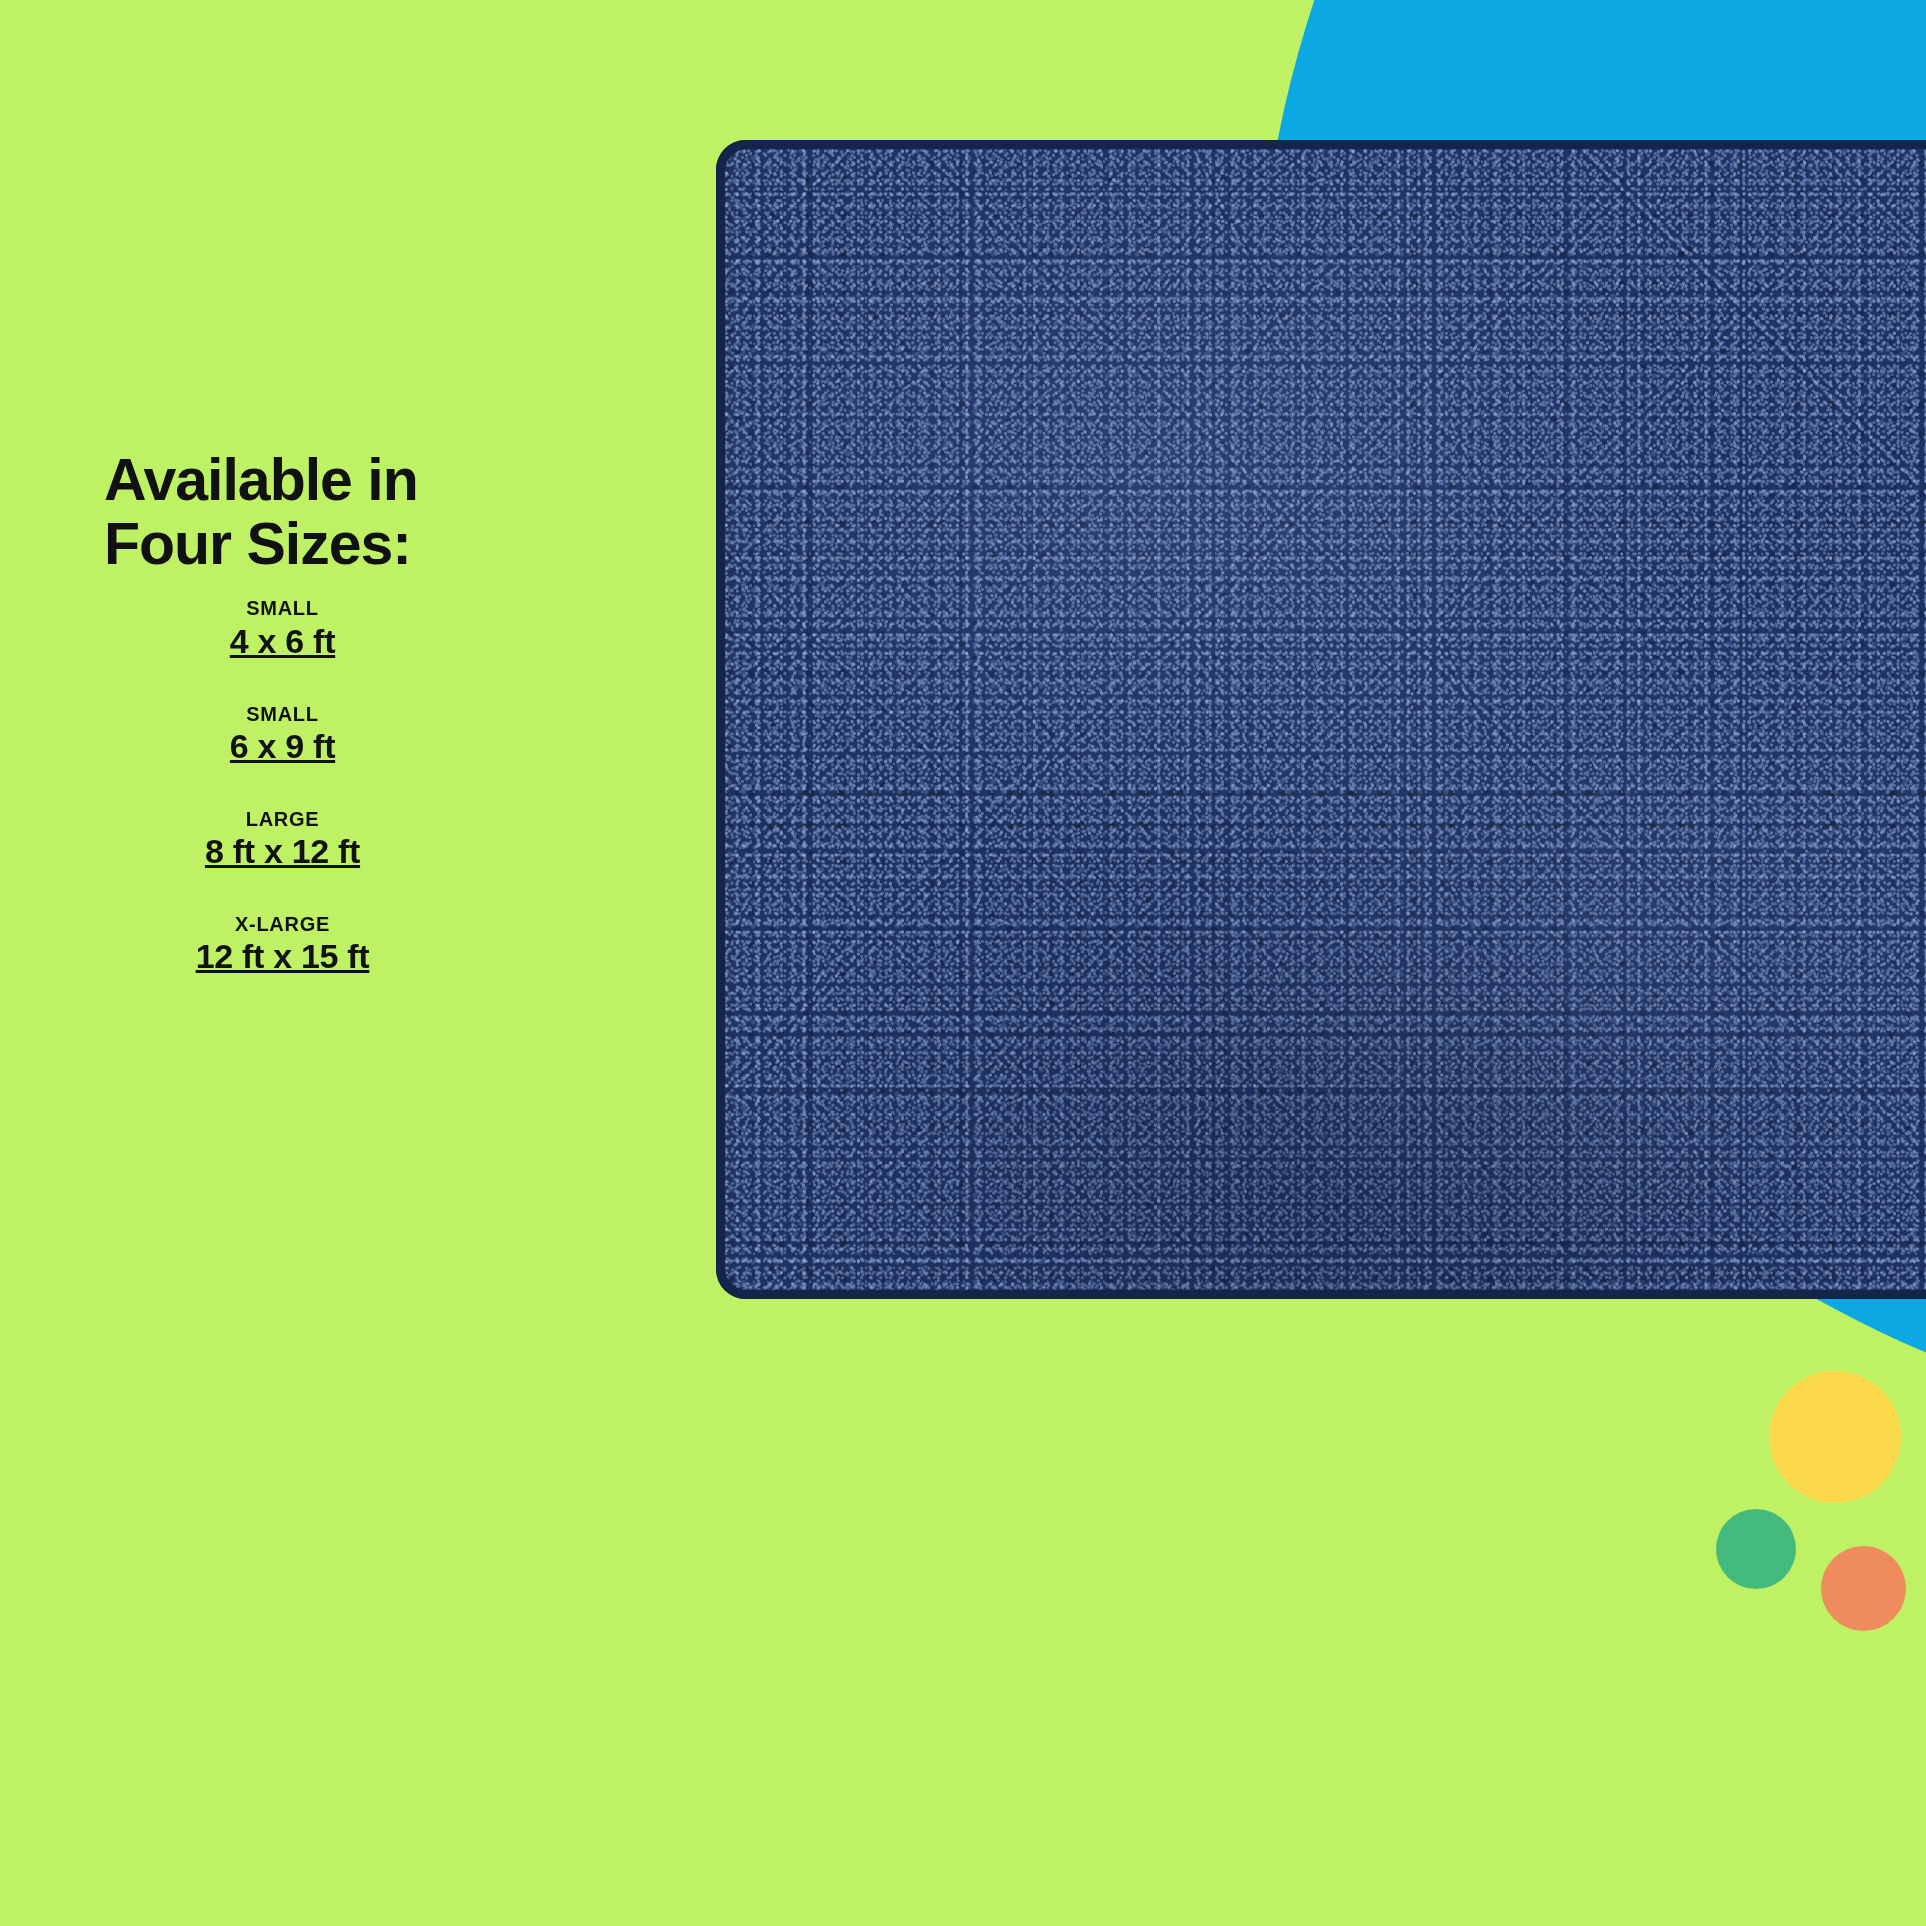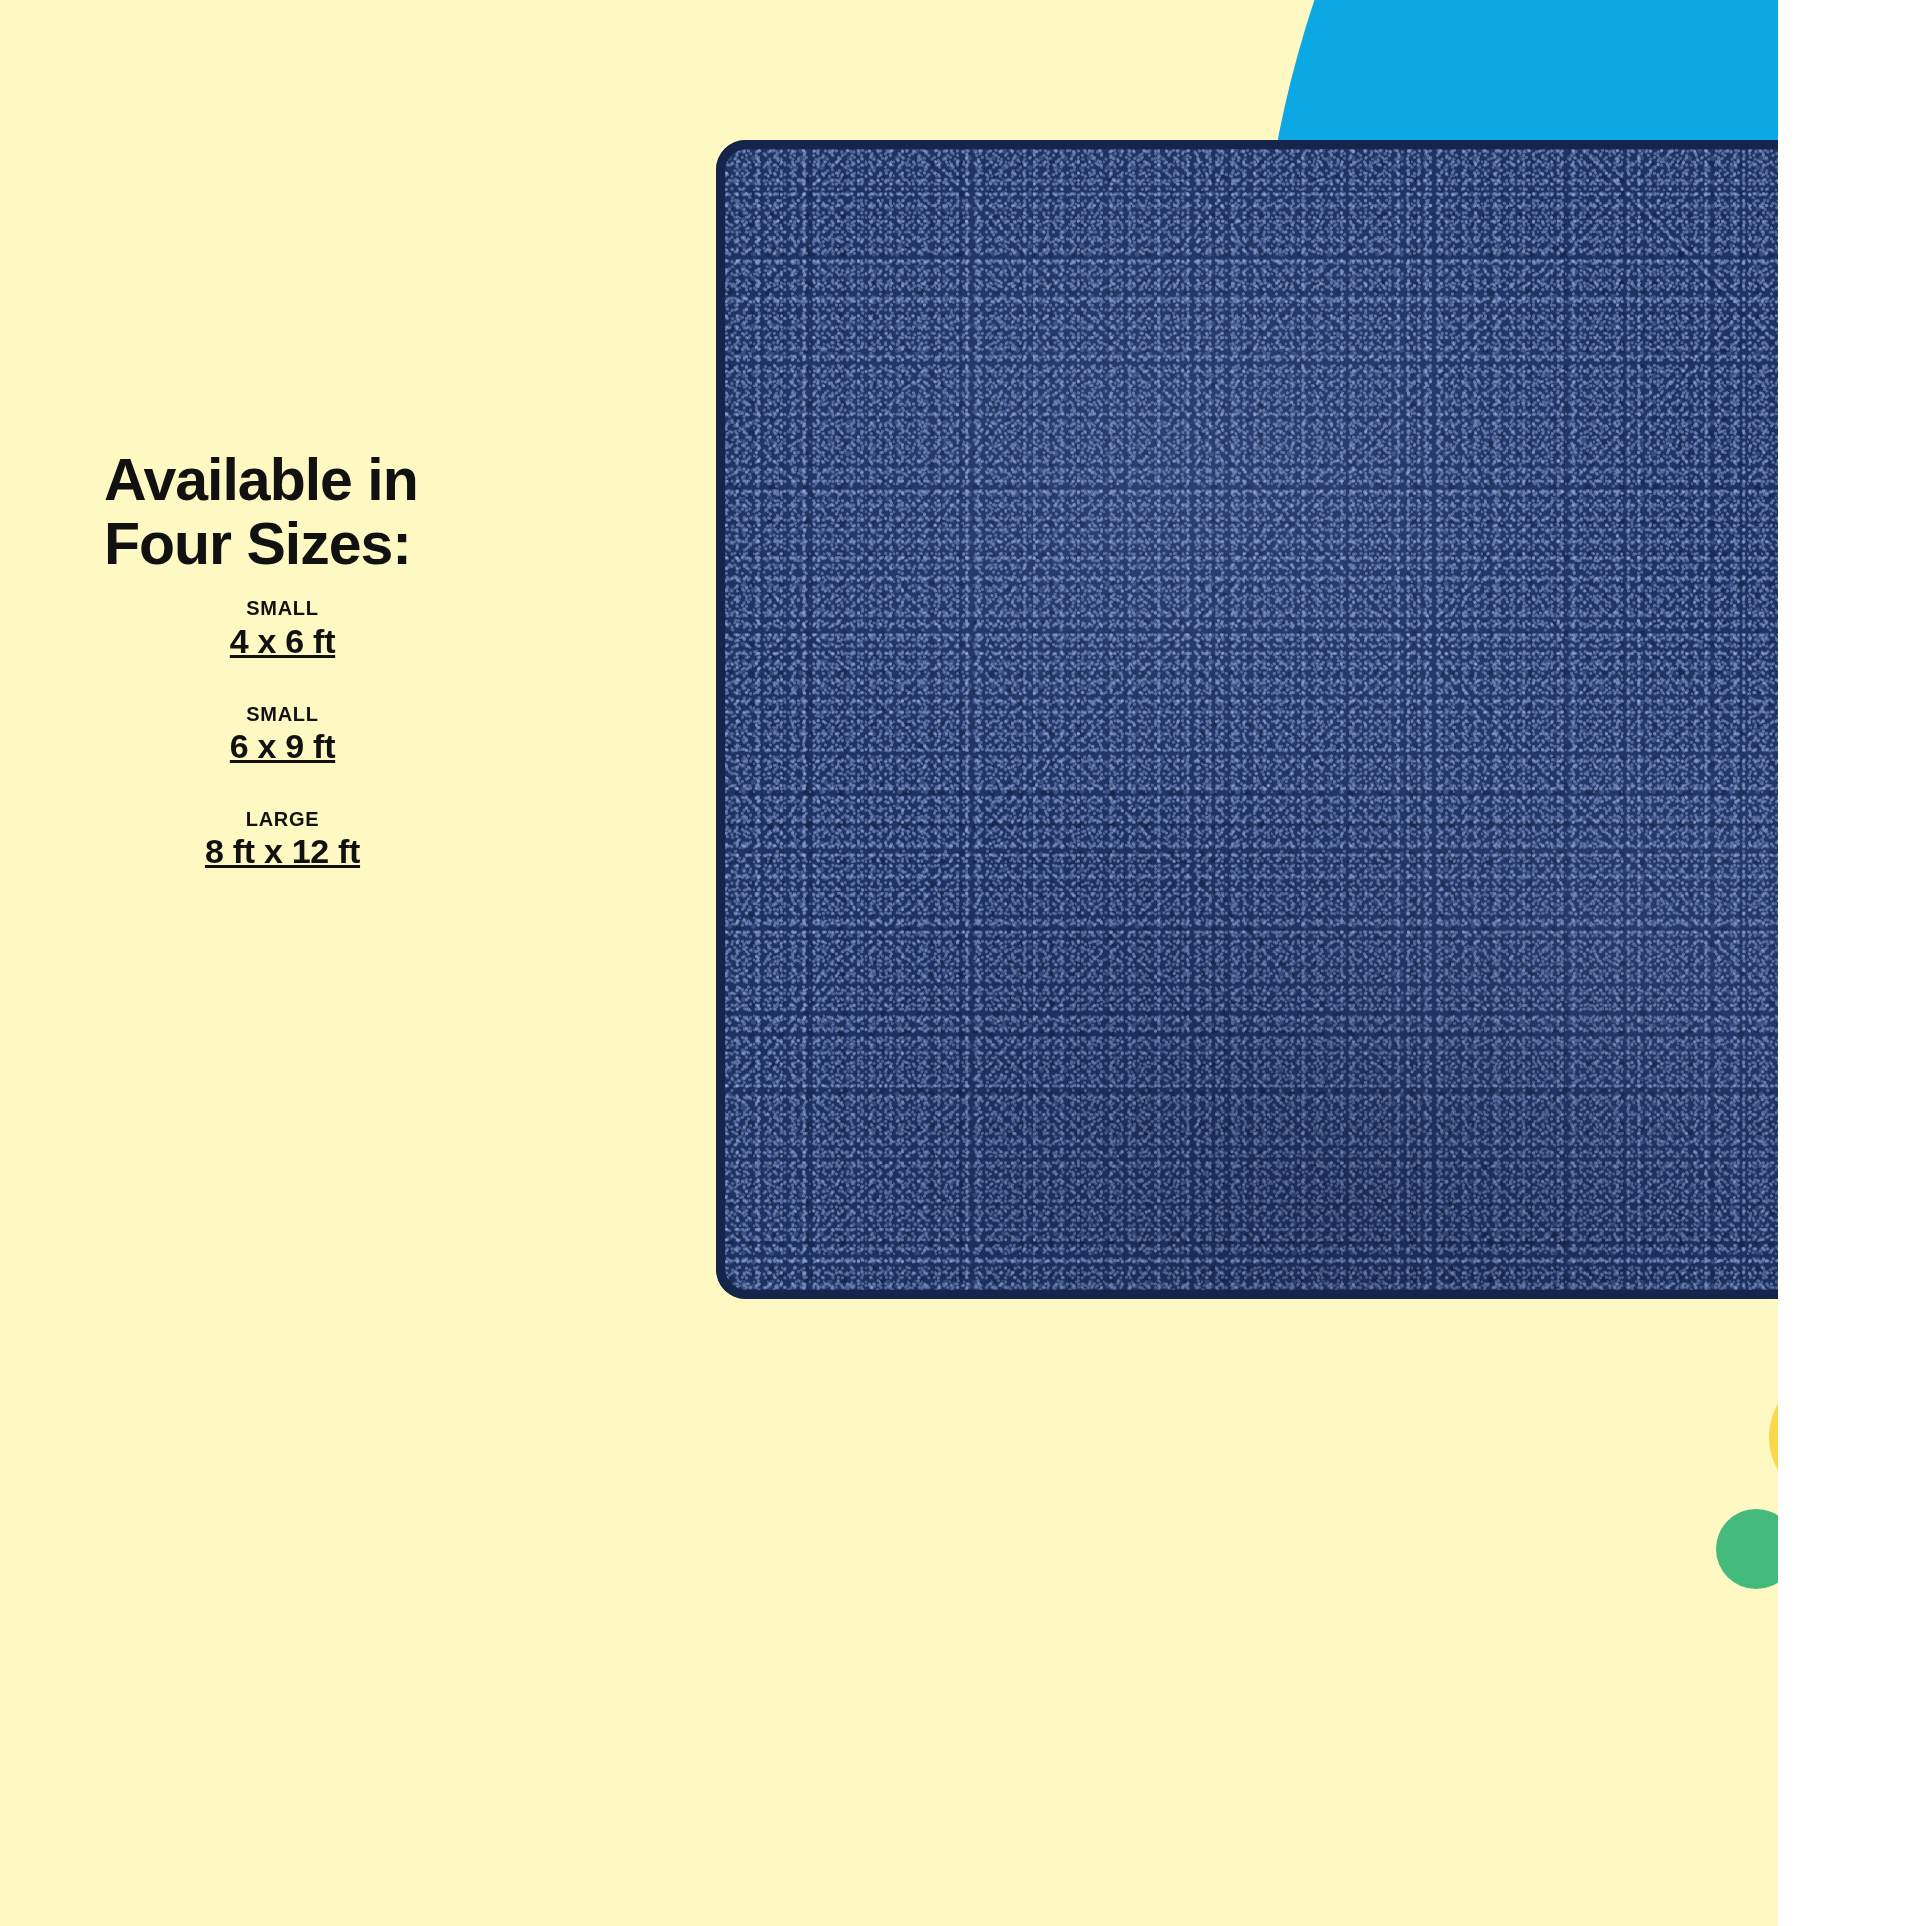--- a/index.html
+++ b/index.html
@@ -9,23 +9,23 @@
     background:#ffffff;
     font-family:"Liberation Sans", sans-serif;
     position:relative;
     overflow:hidden;
   }
 
   
   #stage {
     position:absolute;
     inset:0;
-    width:1778px;
+    width:1926px;
     height:1926px;
-    background:#fef9c3;
+    background:#bef264;
     overflow:hidden;
   }
 
   
   .brand-blob {
     position:absolute;
     left:1258px;
     top:-745px;
     width:2183px;
     height:2183px;
@@ -235,18 +235,22 @@
         <div class="size-value">4 x 6 ft</div>
       </div>
       <div class="size-row">
         <div class="size-label">SMALL</div>
         <div class="size-value">6 x 9 ft</div>
       </div>
       <div class="size-row">
         <div class="size-label">LARGE</div>
         <div class="size-value">8 ft x 12 ft</div>
       </div>
+      <div class="size-row">
+        <div class="size-label">X-LARGE</div>
+        <div class="size-value">12 ft x 15 ft</div>
+      </div>
     </div>
   </div>
 
 
 </div>
 
 
 </body></html>

